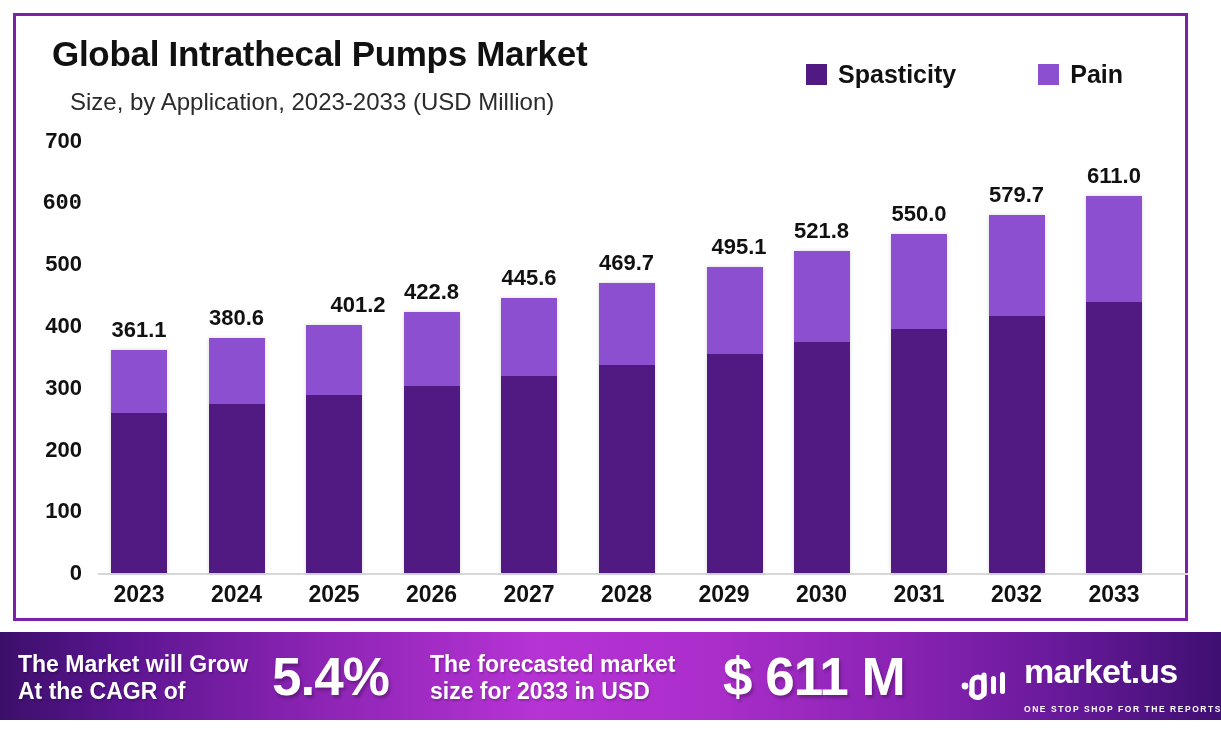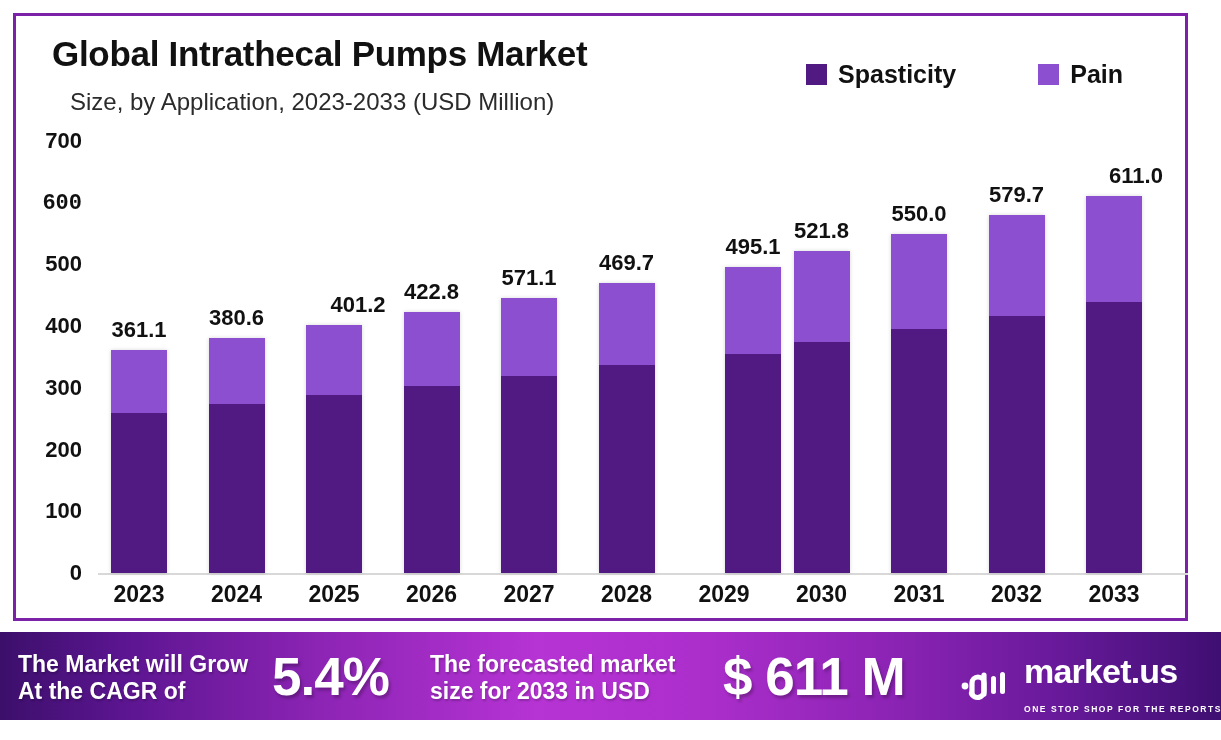--- a/index.html
+++ b/index.html
@@ -288,30 +288,30 @@
             <div class="seg seg-pain" style="height: 73.6869px; background: rgb(139, 79, 208);"></div>
             <div class="seg seg-spas" style="height: 187.241px; background: rgb(81, 26, 130);"></div>
           </div>
           <div class="bar-value" style="top: 138.072px;">422.8</div>
         </div>
         <div class="bar-group" style="left: 390px;">
           <div class="bar-stack">
             <div class="seg seg-pain" style="height: 77.6983px; background: rgb(139, 79, 208);"></div>
             <div class="seg seg-spas" style="height: 197.301px; background: rgb(81, 26, 130);"></div>
           </div>
-          <div class="bar-value" style="top: 124.001px;">571.1</div>
+          <div class="bar-value" style="top: 124.001px;">445.6</div>
         </div>
         <div class="bar-group" style="left: 487.5px;">
           <div class="bar-stack">
             <div class="seg seg-pain" style="height: 81.8331px; background: rgb(139, 79, 208);"></div>
             <div class="seg seg-spas" style="height: 208.039px; background: rgb(81, 26, 130);"></div>
           </div>
           <div class="bar-value" style="top: 109.128px;">469.7</div>
         </div>
-        <div class="bar-group" style="left: 614px;">
+        <div class="bar-group" style="left: 596px; padding-left: 8px;">
           <div class="bar-stack">
             <div class="seg seg-pain" style="height: 86.2766px; background: rgb(139, 79, 208);"></div>
             <div class="seg seg-spas" style="height: 219.271px; background: rgb(81, 26, 130);"></div>
           </div>
           <div class="bar-value" style="top: 93.4526px;">495.1</div>
         </div>
         <div class="bar-group" style="left: 682.5px;">
           <div class="bar-stack">
             <div class="seg seg-pain" style="height: 90.9051px; background: rgb(139, 79, 208);"></div>
             <div class="seg seg-spas" style="height: 231.12px; background: rgb(81, 26, 130);"></div>
@@ -325,21 +325,21 @@
           </div>
           <div class="bar-value" style="top: 59.5714px;">550.0</div>
         </div>
         <div class="bar-group" style="left: 877.5px;">
           <div class="bar-stack">
             <div class="seg seg-pain" style="height: 101.026px; background: rgb(139, 79, 208);"></div>
             <div class="seg seg-spas" style="height: 256.731px; background: rgb(81, 26, 130);"></div>
           </div>
           <div class="bar-value" style="top: 41.2423px;">579.7</div>
         </div>
-        <div class="bar-group" style="left: 975px; padding-left: 44px;">
+        <div class="bar-group" style="left: 975px;">
           <div class="bar-stack">
             <div class="seg seg-pain" style="height: 106.519px; background: rgb(139, 79, 208);"></div>
             <div class="seg seg-spas" style="height: 270.555px; background: rgb(81, 26, 130);"></div>
           </div>
           <div class="bar-value" style="top: 21.9257px;">611.0</div>
         </div>
       </div>
 
     <div class="x-axis" id="x-axis">
         <div class="x-tick" style="left: 0px;">2023</div>

